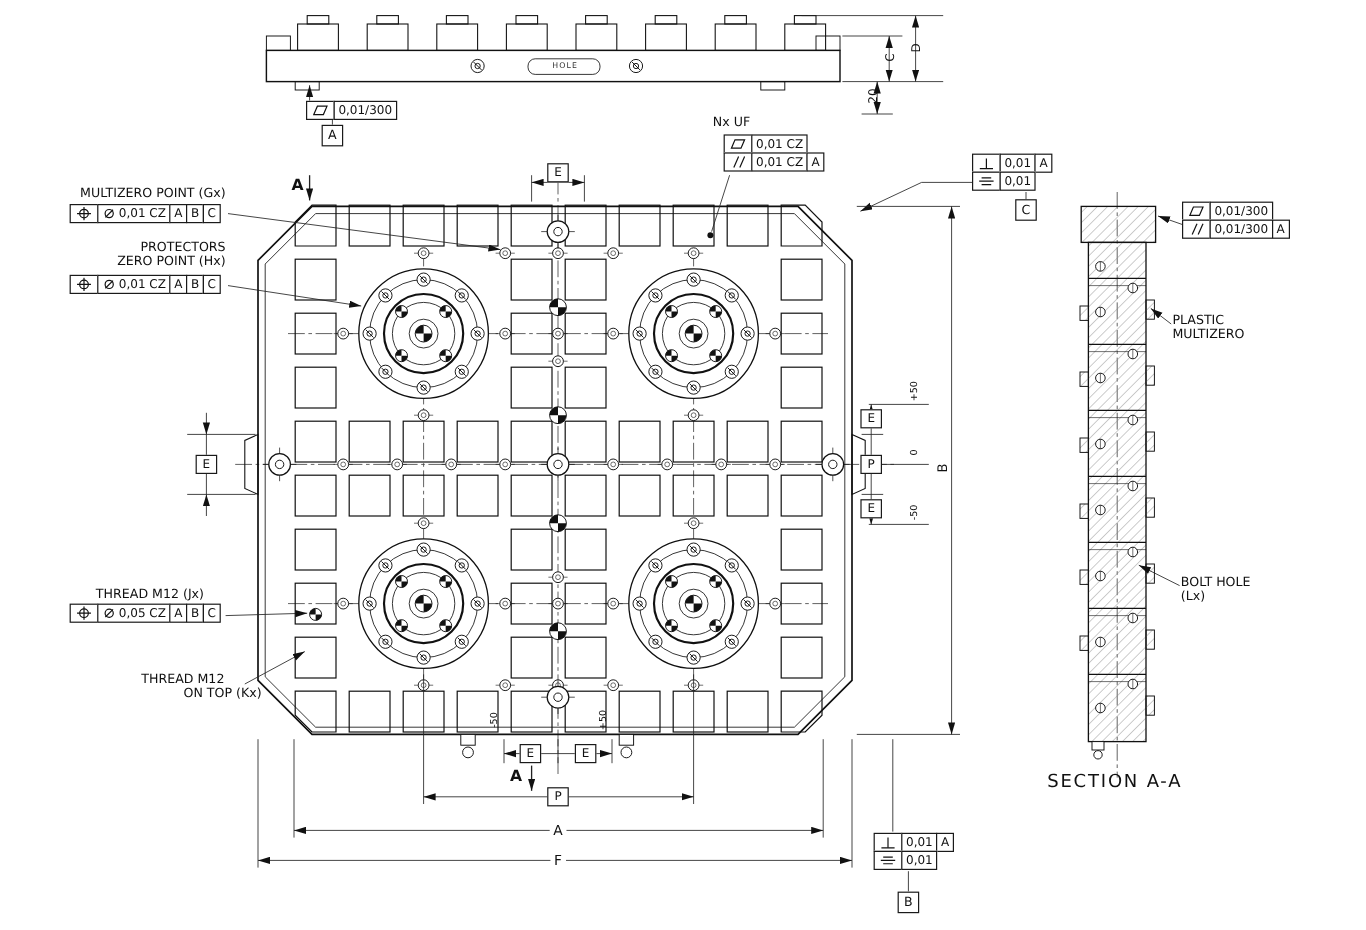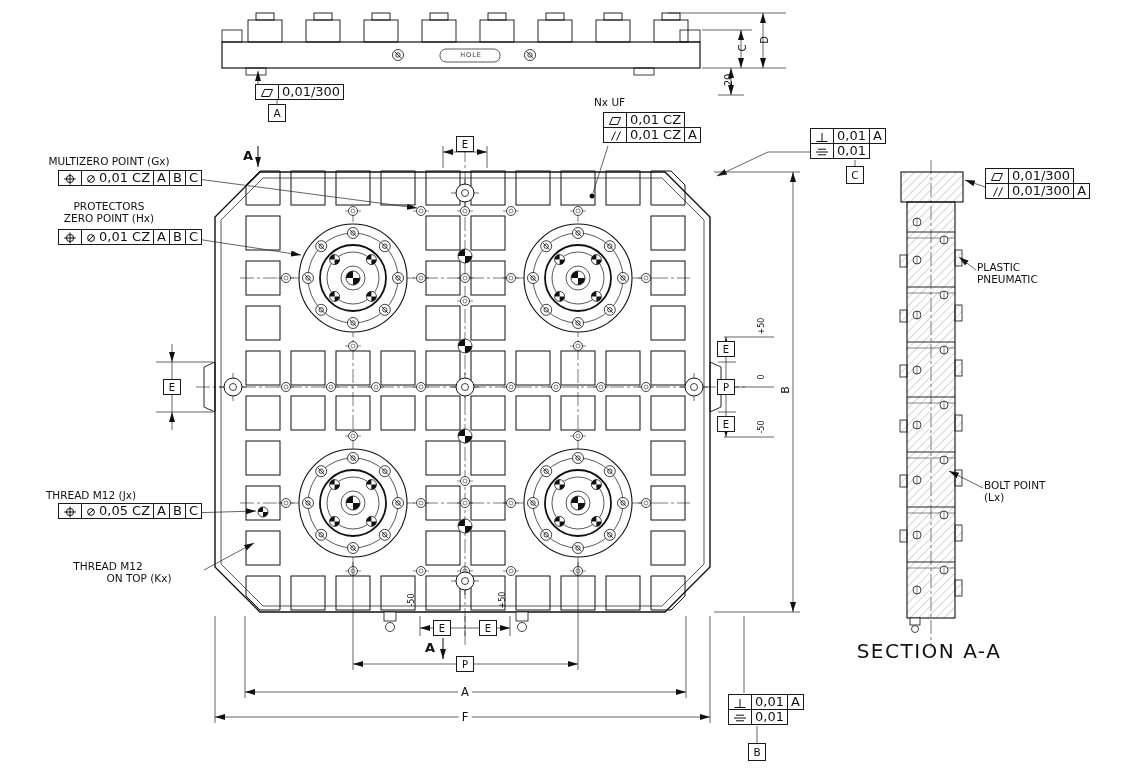--- a/index.html
+++ b/index.html
@@ -1,35 +1,35 @@
 <!DOCTYPE html>
 <html><head>
 <meta charset="utf-8">
 <style>
   *{margin:0;padding:0;box-sizing:border-box}
   html,body{background:#fff;font-family:"DejaVu Sans",sans-serif;color:#111}
   #canvas{position:relative;width:1138px;height:775px;background:#fff;overflow:hidden}
   #lines{position:absolute;left:0;top:0}
   .lbl{position:absolute;font-size:10.5px;line-height:12px;white-space:nowrap}
-  .lbl.r{text-align:center}
+  .lbl.r{text-align:right}
   .fcf{position:absolute;display:flex;background:#fff}
-  .cell{display:flex;align-items:flex-end;justify-content:center;gap:2px;height:16px;
-        border:1px solid #1a1a1a;padding:0 3px;font-size:13px;white-space:nowrap;margin-left:-1px;background:#fff}
+  .cell{display:flex;align-items:center;justify-content:center;gap:2px;height:16px;
+        border:1px solid #1a1a1a;padding:0 3px;font-size:10px;white-space:nowrap;margin-left:-1px;background:#fff}
   .cell:first-child{margin-left:0}
   .cell svg{display:block}
   .datumbox{position:absolute;width:18px;height:18px;border:1.2px solid #1a1a1a;background:#fff;
         display:flex;align-items:center;justify-content:center;font-size:10.5px}
   .dimbox{position:absolute;width:18px;height:16px;border:1px solid #1a1a1a;background:#fff;
         display:flex;align-items:center;justify-content:center;font-size:10px}
   .dimlabel{position:absolute;background:#fff;padding:0 3px;font-size:11.5px}
   .ctr{transform:translate(-50%,-50%)}
   .ctr.rot{transform:translate(-50%,-50%) rotate(-90deg)}
   .small{font-size:8px}
   .secletter{position:absolute;font-size:13px;font-weight:bold}
-  .sectitle{position:absolute;font-size:20px;letter-spacing:1.5px}
+  .sectitle{position:absolute;font-size:15px;letter-spacing:1.5px}
   .tiny{font-size:6.5px;letter-spacing:1px;color:#333}
 </style>
 </head>
 <body>
 
 <div id="canvas">
 
 <svg id="lines" width="1138" height="775" viewBox="0 0 1138 775">
 <defs>
   <marker id="aE" markerWidth="12" markerHeight="8" refX="10" refY="3" orient="auto" markerUnits="userSpaceOnUse">
@@ -601,22 +601,22 @@
       </div>
 </div>
 <div class="datumbox ctr" style="left:757px;top:752px">B</div>
 
 <div class="lbl ctr rot" style="left:743px;top:48px;font-size:10px">C</div>
 <div class="lbl ctr rot" style="left:765px;top:40px;font-size:10px">D</div>
 <div class="lbl ctr rot" style="left:729px;top:80px;font-size:10px">20</div>
 <div class="lbl ctr tiny" style="left:471px;top:55px">HOLE</div>
 
 <div class="lbl" style="left:977px;top:261px">PLASTIC</div>
-<div class="lbl" style="left:977px;top:273px">PNEUMATIC</div>
-<div class="lbl" style="left:984px;top:479px">BOLT POINT</div>
+<div class="lbl" style="left:977px;top:273px">MULTIZERO</div>
+<div class="lbl" style="left:984px;top:479px">BOLT HOLE</div>
 <div class="lbl" style="left:984px;top:491px">(Lx)</div>
 <div class="sectitle ctr" style="left:929px;top:651px">SECTION A-A</div>
 
 <div class="fcf" style="left:985px;top:168px">
   <div class="cell">
         <svg width="16" height="12">
           <use href="#sym-flatness"></use>
         </svg>
       </div>
   <div class="cell">

